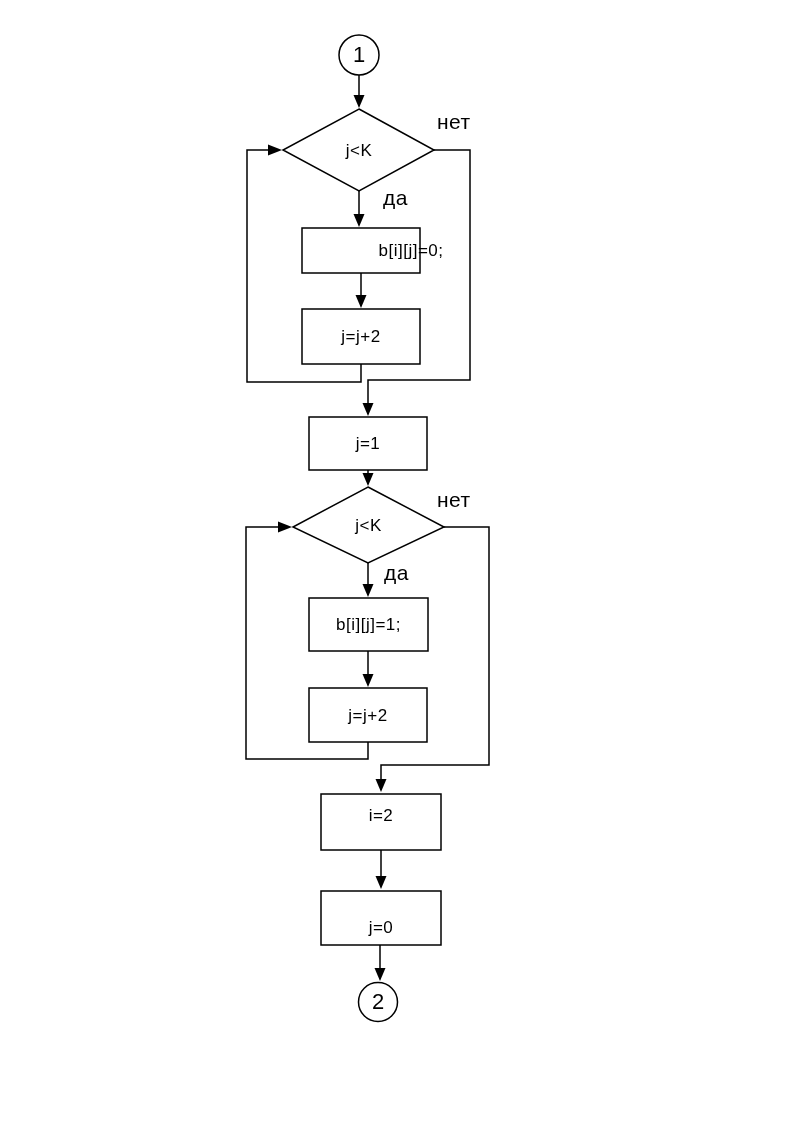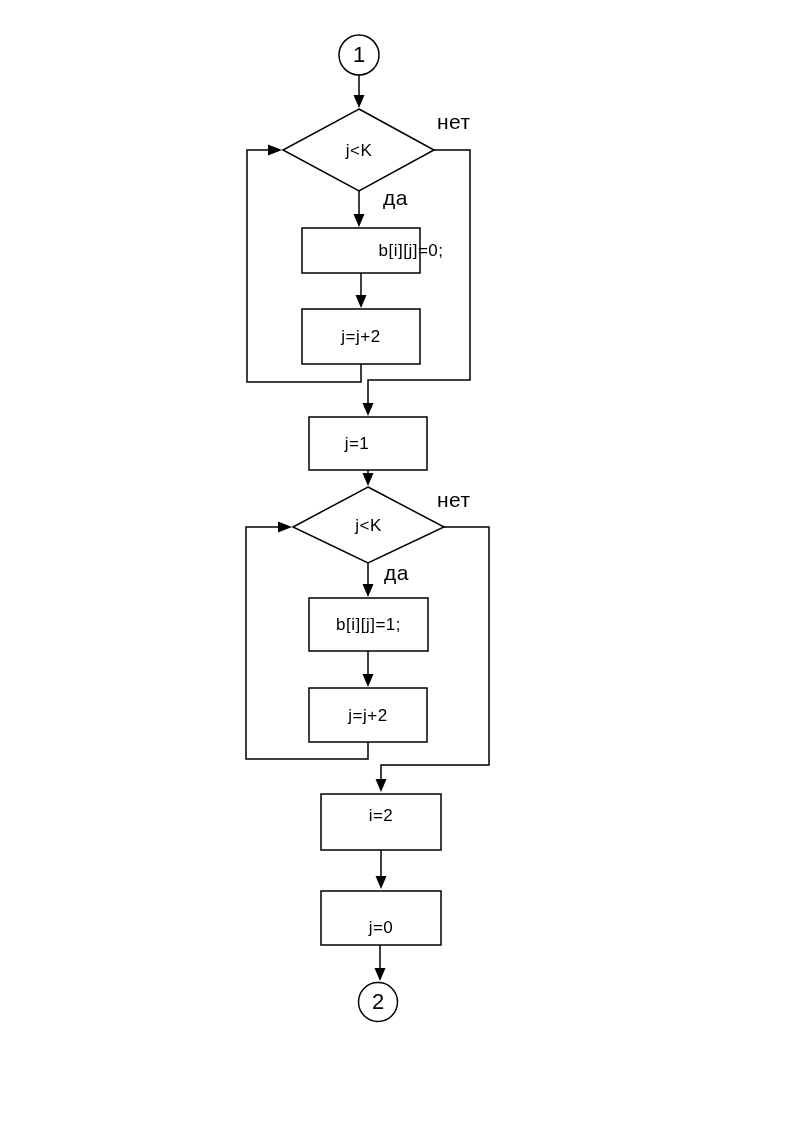--- a/index.html
+++ b/index.html
@@ -107,21 +107,21 @@
   <div class="node-label" style="left:283px;top:109px;width:152px;height:82px;">j&lt;K</div>
 
   <div class="branch-label" style="left:437px;top:111px;">нет</div>
 
   <div class="branch-label" style="left:383px;top:187px;">да</div>
 
   <div class="node-label" style="left:302px;top:228px;width:130px;height:45px;margin-left:44px;">b[i][j]=0;</div>
 
   <div class="node-label" style="left:302px;top:309px;width:118px;height:55px;">j=j+2</div>
 
-  <div class="node-label" style="left:298px;top:417px;width:118px;height:53px;">j=1</div>
+  <div class="node-label" style="left:309px;top:417px;width:118px;height:53px;">j=1</div>
 
   <div class="node-label" style="left:293px;top:487px;width:151px;height:76px;">j&lt;K</div>
 
   <div class="branch-label" style="left:437px;top:489px;">нет</div>
 
   <div class="branch-label" style="left:384px;top:562px;">да</div>
 
   <div class="node-label" style="left:309px;top:598px;width:119px;height:53px;border-radius:19px;">b[i][j]=1;</div>
 
   <div class="node-label" style="left:309px;top:688px;width:118px;height:54px;">j=j+2</div>

